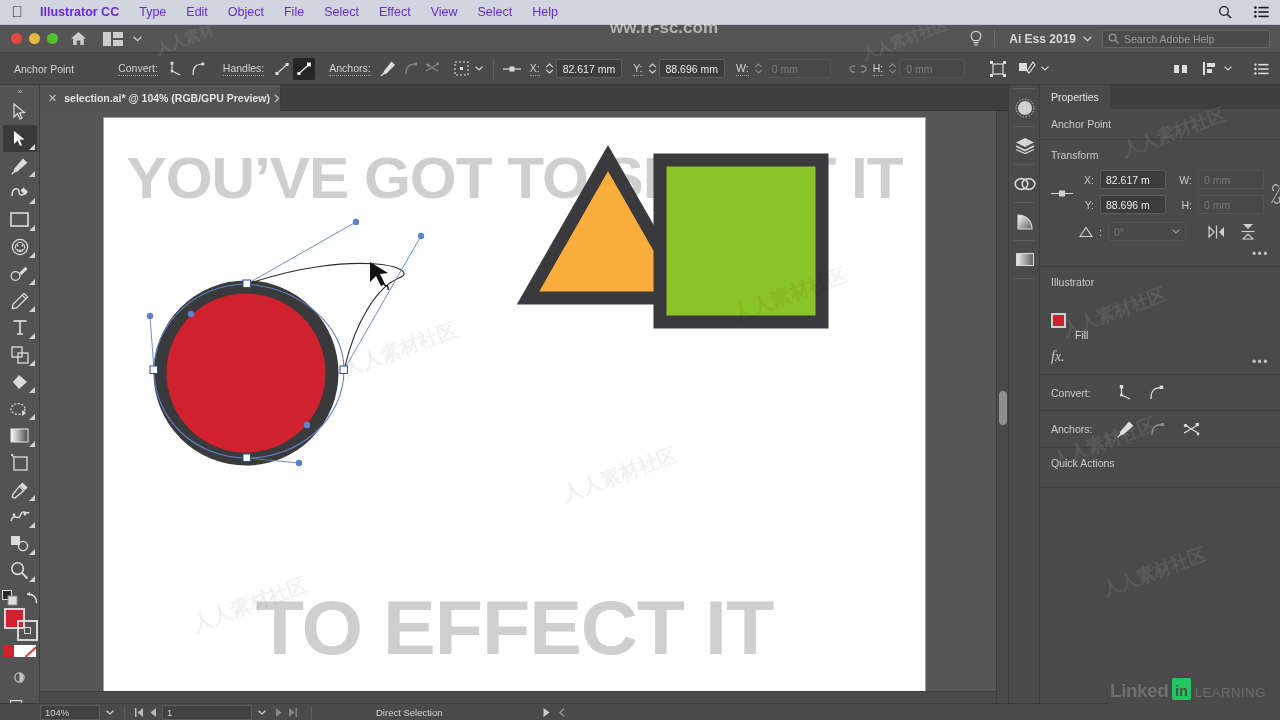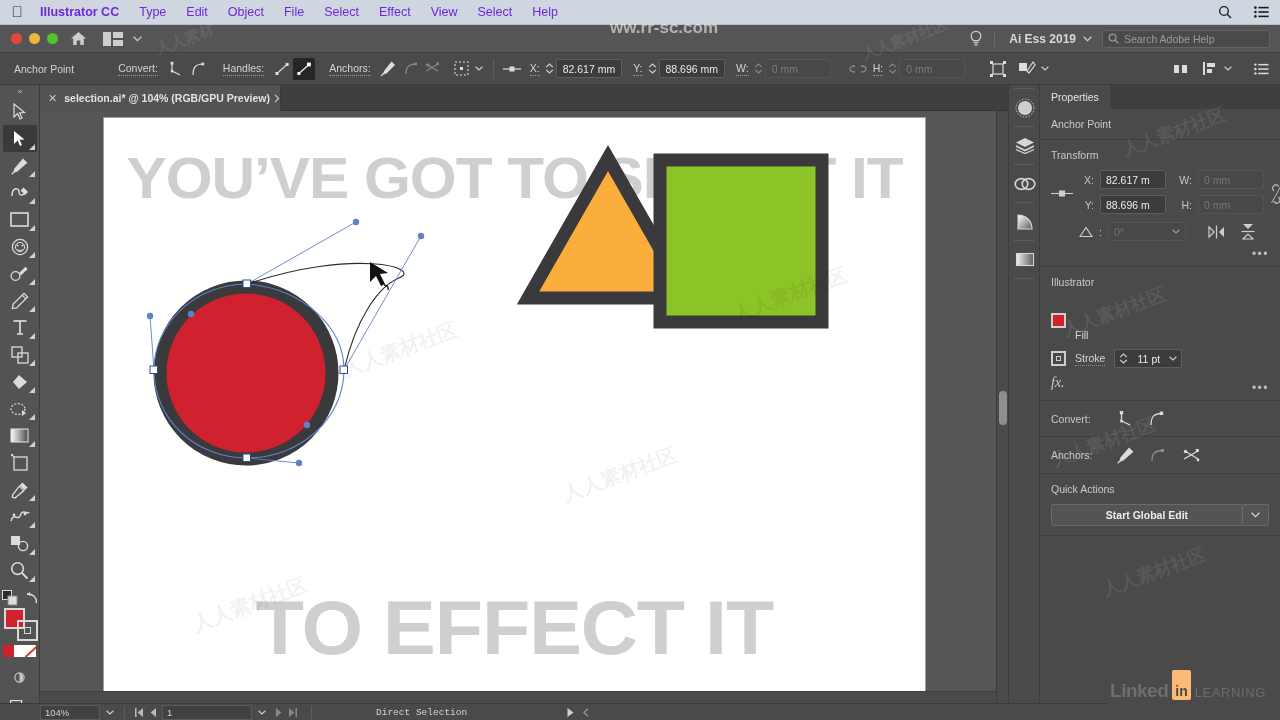--- a/index.html
+++ b/index.html
@@ -212,37 +212,37 @@
     border-left:none; border-radius:0 2px 2px 0;
     display:flex; align-items:center; justify-content:center;
   }
   .ellipsis { text-align:right; font-size:12px; color:#bdbdbd; letter-spacing:1.5px;
     line-height:6px; }
 
   .lil-logo {
     position:absolute; right:14px; bottom:18px; display:flex; align-items:baseline; gap:4px;
   }
   .lil-logo .w1 { font-size:19px; font-weight:bold; color:#6e6e6e; letter-spacing:-0.5px; }
-  .lil-logo .inbox { background:#fdba74; color:#4a4a4a; font-size:14px; font-weight:bold;
-    padding:14px 3px 2px; border-radius:2px; line-height:1; position:relative; top:-1px; }
+  .lil-logo .inbox { background:#22c55e; color:#4a4a4a; font-size:14px; font-weight:bold;
+    padding:6px 3px 2px; border-radius:2px; line-height:1; position:relative; top:-1px; }
   .lil-logo .w2 { font-size:13px; color:#6b6b6b; letter-spacing:0.6px; }
 
   
   .statusbar {
     position:absolute; left:0; bottom:0; width:1108px; height:17px;
     background:#4a4a4a; border-top:1px solid #3a3a3a;
     display:flex; align-items:center; font-size:9.5px; color:#d2d2d2;text-align:right;
   }
   .sb-zoom { width:60px; height:15px; background:#414141; border:1px solid #5a5a5a;
     display:flex; align-items:center; padding:0 4px; margin-left:40px; }
   .sb-chev { padding:0 6px; display:flex; align-items:center; }
   .sb-vdiv { width:1px; height:13px; background:#5e5e5e; margin:0 4px; }
   .sb-page { width:90px; height:15px; background:#414141; border:1px solid #5a5a5a;
     display:flex; align-items:center; padding:0 4px; gap:6px; }
-  .sb-tool { padding-left:20px;font-family:Liberation Mono, monospace; }
+  .sb-tool { padding-left:20px; }
 
   
   .wm { position:absolute; color:rgba(255,255,255,0.085); font-size:15px;
     font-weight:bold; pointer-events:none; white-space:nowrap; }
   .wm-dark { position:absolute; color:rgba(0,0,0,0.055); font-size:15px;
     font-weight:bold; pointer-events:none; white-space:nowrap; }
   .wm-url { position:absolute; left:610px; top:18px; font-size:17px;
     color:rgba(255,255,255,0.55); font-weight:bold; pointer-events:none; }
   svg { display:block; }
 </style>
@@ -883,36 +883,20 @@
       </div>
       <div class="ellipsis" style="margin-top:10px;">•••</div>
     </div>
 
     <div class="psec">
       <div class="psec-title" style="margin-bottom:10px;">Illustrator</div>
       <div class="app-row">
         <div class="app-sw fill"></div>
         <div class="app-lbl" style="border:none;margin-top:31px;">Fill</div>
       </div>
-      <div class="app-row">
-        <div class="app-sw stroke">
-            <i></i>
-          </div>
-        <div class="app-lbl">Stroke</div>
-        <div class="pill" style="width:68px; justify-content:space-between;">
-          <svg width="9" height="11" viewBox="0 0 9 11">
-              <path d="M1.2 4.2 L4.5 1 L7.8 4.2" fill="none" stroke="#d6d6d6" stroke-width="1.1"></path>
-              <path d="M1.2 6.8 L4.5 10 L7.8 6.8" fill="none" stroke="#d6d6d6" stroke-width="1.1"></path>
-            </svg>
-          <span>11 pt</span>
-          <svg width="8" height="5" viewBox="0 0 8 5">
-              <path d="M0.6 0.7 L4 4 L7.4 0.7" fill="none" stroke="#cdcdcd" stroke-width="1.2"></path>
-            </svg>
-        </div>
-      </div>
       <div style="display:flex; align-items:flex-end; justify-content:space-between;">
         <div style="font-size:14px; color:#c9c9c9; font-style:italic; font-family:'Liberation Serif',serif;">fx.</div>
         <div class="ellipsis">•••</div>
       </div>
     </div>
 
     <div class="psec">
       <div class="prow">
         <div class="psec-title" style="min-width:54px;">Convert:</div>
         <div style="margin-left:6px;">
@@ -954,28 +938,20 @@
               <rect x="13.8" y="2" width="3" height="3" fill="#dcdcdc"></rect>
               <circle cx="3.5" cy="4.5" r="1.7" fill="#dcdcdc"></circle>
               <circle cx="16" cy="13" r="1.4" fill="#dcdcdc"></circle>
             </svg>
         </div>
       </div>
     </div>
 
     <div class="psec">
       <div class="psec-title" style="margin-bottom:9px;">Quick Actions</div>
-      <div style="display:flex;">
-        <div class="qa-btn">Start Global Edit</div>
-        <div class="qa-chev">
-          <svg width="9" height="6" viewBox="0 0 9 6">
-              <path d="M0.6 0.8 L4.5 4.6 L8.4 0.8" fill="none" stroke="#d6d6d6" stroke-width="1.3"></path>
-            </svg>
-        </div>
-      </div>
     </div>
 
     <div class="lil-logo">
       <span class="w1">Linked</span>
       <span class="inbox">in</span>
       <span class="w2">LEARNING</span>
     </div>
   </div>
 
   <div class="statusbar">

